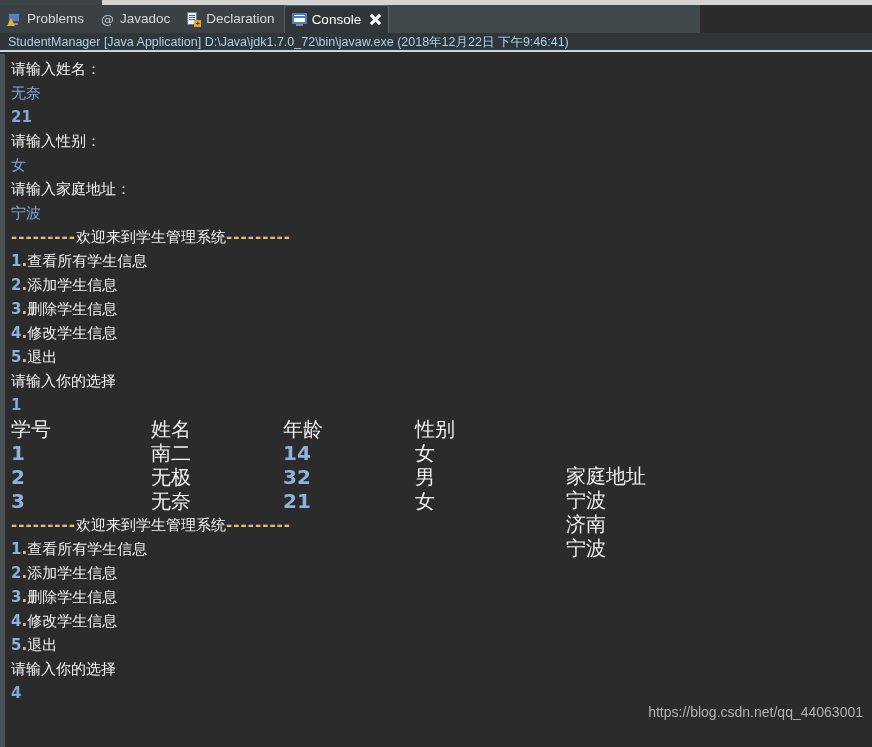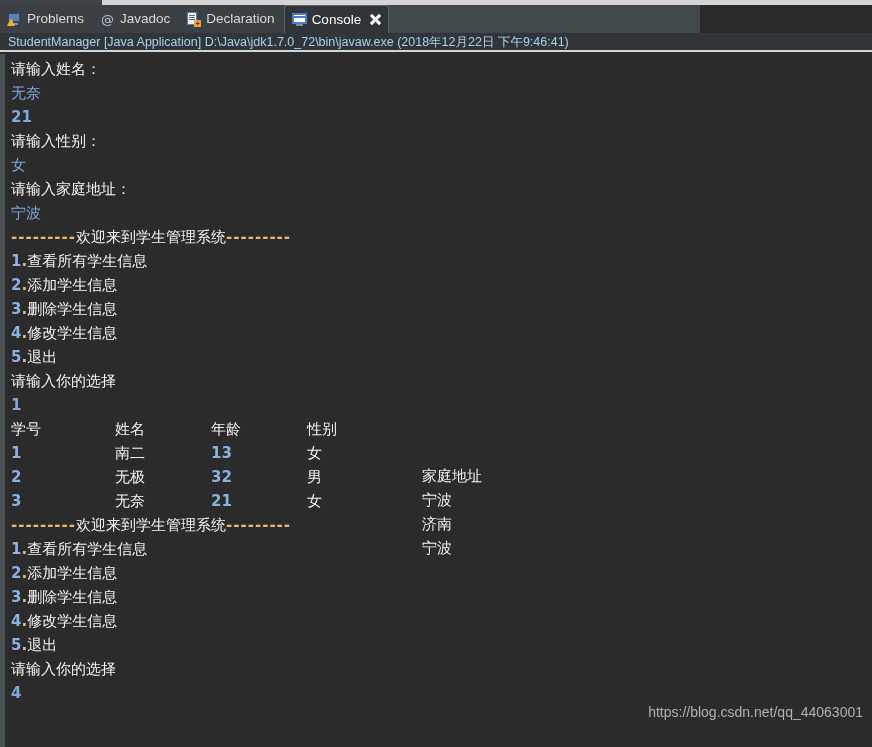--- a/index.html
+++ b/index.html
@@ -224,24 +224,25 @@
     color: #e8b878;
     font-weight: bold;
     letter-spacing: 1px;
   }
   .banner-title { color: #f2f2f2; }
 
   
   .trow {
     height: 24px;
     line-height: 24px;
-    font-size: 15px;
+    font-size: 20px;
     display: flex;
     font-family: "DejaVu Sans", "Liberation Sans", sans-serif;
     color: #f2f2f2;
+    gap: 36px;
   }
   .trow .c0 { width: 104px; flex: 0 0 104px; }
   .trow .c1 { width: 96px;  flex: 0 0 96px; }
   .trow .c2 { width: 96px;  flex: 0 0 96px; }
   .trow .c3 { width: 115px; flex: 0 0 115px; }
   .trow .c4 { flex: 1 1 auto; margin-top: 47px; }
   .trow.body .c0,
   .trow.body .c2 {
     color: #8cb3e0;
     font-weight: bold;
@@ -337,21 +338,21 @@
       <span class="c0">学号</span>
       <span class="c1">姓名</span>
       <span class="c2">年龄</span>
       <span class="c3">性别</span>
       <span class="c4">家庭地址</span>
     </div>
 
     <div class="trow body">
       <span class="c0">1</span>
       <span class="c1">南二</span>
-      <span class="c2">13</span>
+      <span class="c2">14</span>
       <span class="c3">女</span>
       <span class="c4">宁波</span>
     </div>
     <div class="trow body">
       <span class="c0">2</span>
       <span class="c1">无极</span>
       <span class="c2">32</span>
       <span class="c3">男</span>
       <span class="c4">济南</span>
     </div>

